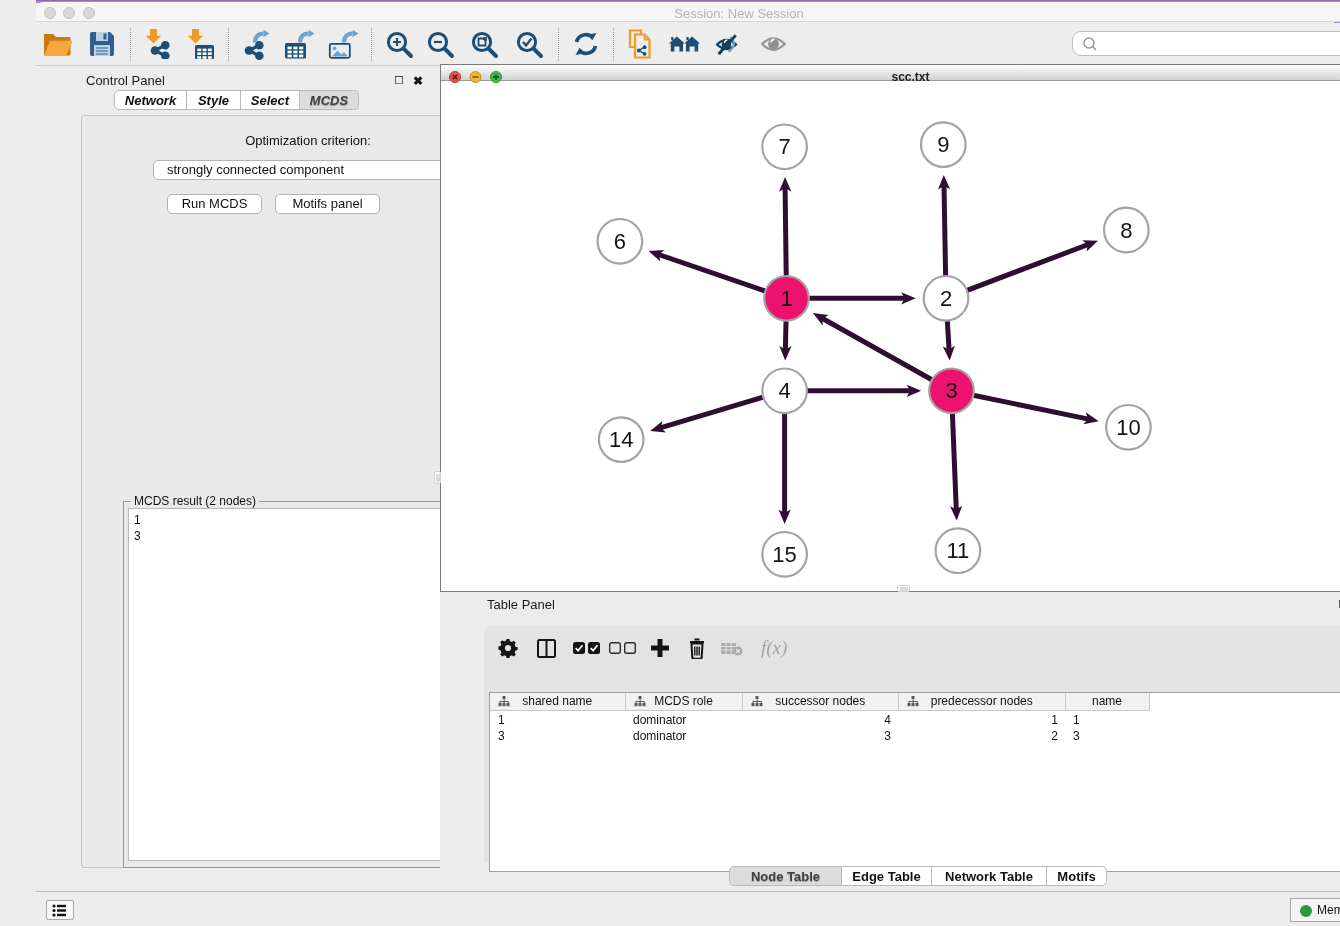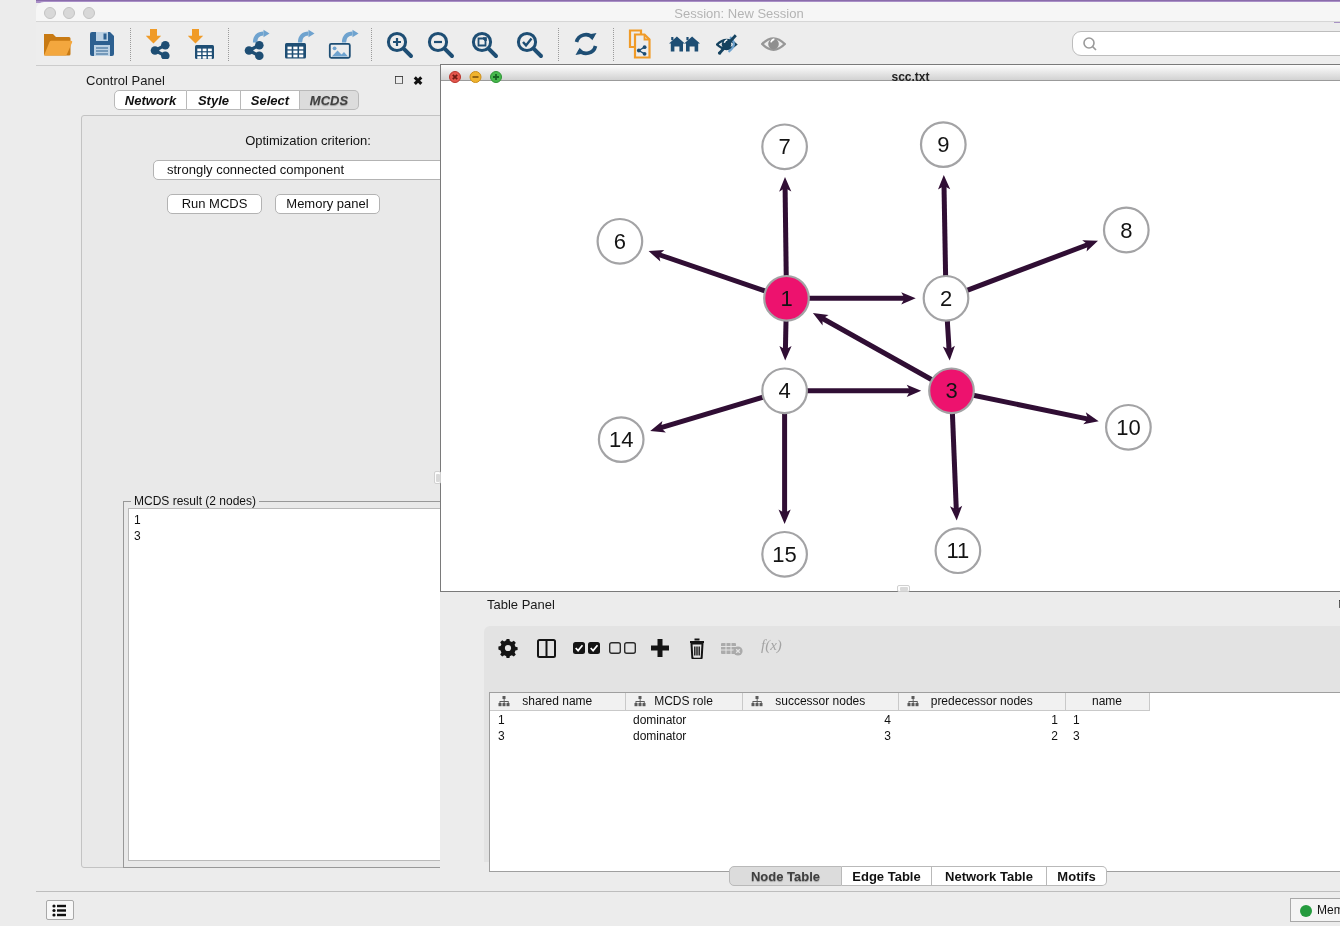--- a/index.html
+++ b/index.html
@@ -248,21 +248,21 @@
   </div>
   <div class="abs" id="cp-content">
     <div class="abs" id="opt-label">Optimization criterion:</div>
     <div class="abs" id="dropdown">strongly connected component
       <svg width="10" height="13" style="position:absolute;right:8px;top:3px" viewBox="0 0 10 13">
           <path d="M5 0.5 L8.4 4.6 L1.6 4.6 Z" fill="#555"></path>
           <path d="M5 12.5 L8.4 8.4 L1.6 8.4 Z" fill="#555"></path>
         </svg>
     </div>
     <div class="btn" style="left:85px;width:95px;">Run MCDS</div>
-    <div class="btn" style="left:193px;width:105px;">Memory panel</div>
+    <div class="btn" style="left:193px;width:105px;">Motifs panel</div>
     <div class="abs" id="mcds-group">
       <div id="mcds-legend">MCDS result (2 nodes)</div>
       <div id="mcds-white">1<br>3
         <div id="mcds-scroll"></div>
       </div>
     </div>
   </div>
 </div>
 
 <div class="abs" id="netwin">
@@ -386,21 +386,21 @@
         <svg width="22" height="15" viewBox="0 0 22 15">
           <g fill="#ababab">
             <rect x="0" y="2" width="15" height="11" rx="1"></rect>
             <path d="M0 5.5 h15 M0 9 h15 M5 2 v11 M10 2 v11" stroke="#e3e3e3" stroke-width="1"></path>
           </g>
           <circle cx="17" cy="10" r="4.6" fill="#ababab"></circle>
           <path d="M15.2 8.2 l3.6 3.6 M18.8 8.2 l-3.6 3.6" stroke="#e3e3e3" stroke-width="1.3"></path>
         </svg>
       </div>
       <div style="position:absolute;left:277px;top:11px;width:34px;height:22px;">
-        <div style="font-family:'Liberation Serif',serif;font-style:italic;font-size:15px;color:#a3a3a3;">f(x)</div>
+        <div style="font-family:'Liberation Serif',serif;font-style:italic;font-size:19px;color:#a3a3a3;">f(x)</div>
       </div>
     </div>
   <div class="abs" id="tbl">
     <div class="th" style="left:0px;width:135.5px;"><svg width="12" height="11" viewBox="0 0 12 11" style="position:absolute;left:8px;top:3px;">
           <g fill="#5a5a5a">
             <rect x="4.5" y="0" width="3" height="3"></rect>
             <rect x="0.5" y="7" width="3" height="3.2"></rect>
             <rect x="4.5" y="7" width="3" height="3.2"></rect>
             <rect x="8.5" y="7" width="3" height="3.2"></rect>
             <path d="M5.7 3 h0.9 v2 h-0.9 z M1.5 5 h9.2 v0.9 h-9.2 z M1.5 5 h0.9 v2 h-0.9 z M5.7 5 h0.9 v2 h-0.9 z M9.8 5 h0.9 v2 h-0.9 z"></path>

